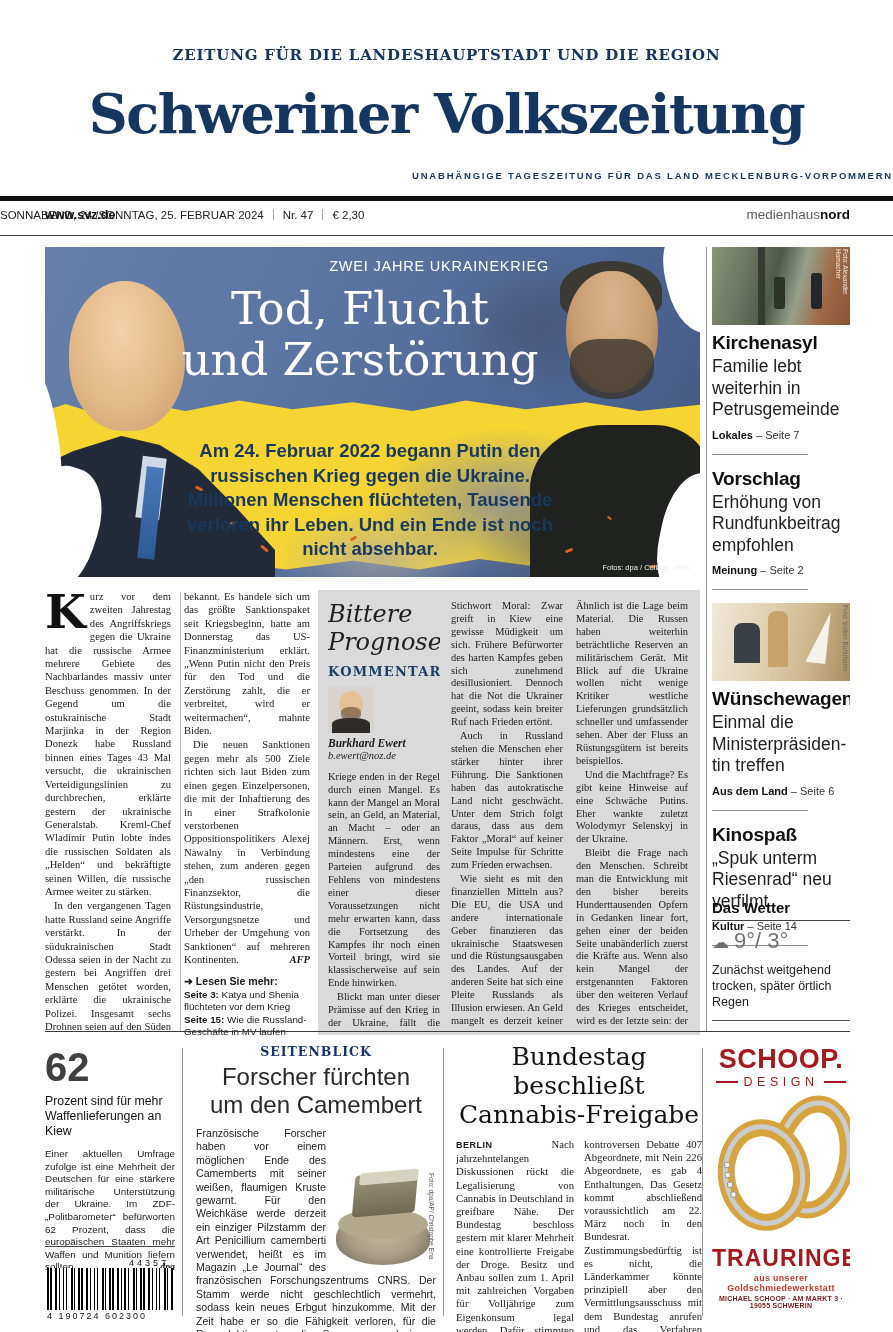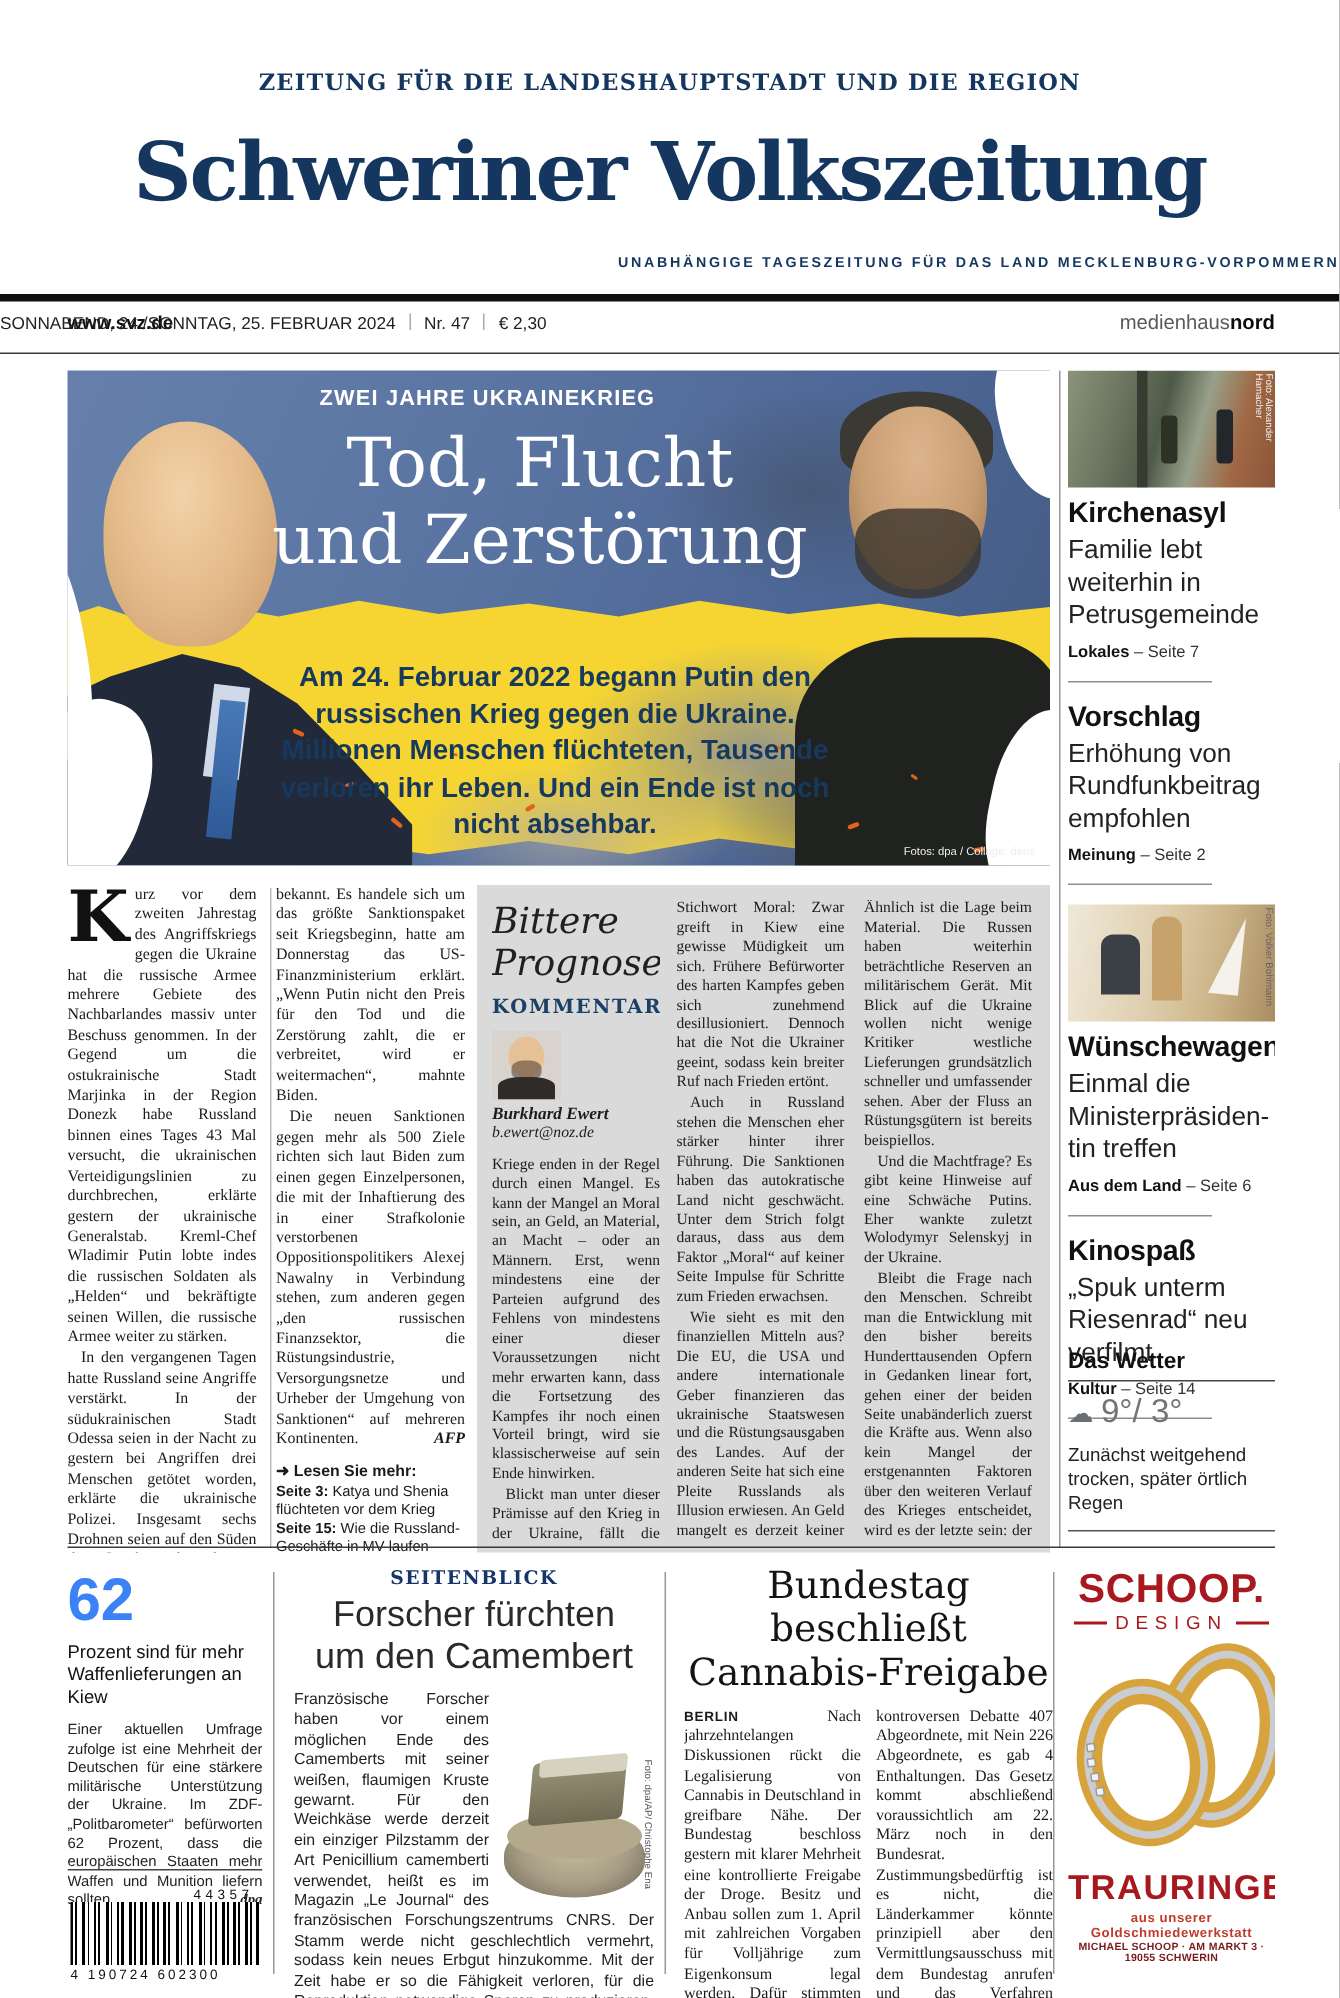--- a/index.html
+++ b/index.html
@@ -39,22 +39,22 @@
   .putin-head{left:34px;top:0px;width:116px;height:150px;border-radius:48% 52% 46% 46%;
      background:radial-gradient(ellipse at 45% 32%,#f2d2a8 0%,#e3b887 55%,#c79a6a 100%);}
   .zel{right:-8px;top:14px;width:190px;height:316px;z-index:4;}
   .zel-body{right:0;bottom:0;width:178px;height:152px;background:#20221f;border-radius:42% 30% 0 0;}
   .zel-hair{right:46px;top:0px;width:102px;height:58px;border-radius:50% 50% 30% 30%;background:#3b3934;}
   .zel-head{right:50px;top:10px;width:92px;height:122px;border-radius:48%;
      background:radial-gradient(ellipse at 50% 28%,#dcb48c 0%,#c99d72 60%,#96744f 100%);}
   .zel-beard{right:54px;top:78px;width:84px;height:60px;border-radius:34% 34% 50% 50%;background:rgba(58,52,45,.8);}
   .spark{background:#e0641e;border-radius:2px;z-index:5;}
   .torn{background:#fff;z-index:6;border-radius:45%;}
-  .hero-kicker{left:168px;top:11px;width:360px;text-align:left;color:#fff;font-size:14.5px;
-     font-weight:bold;letter-spacing:.8px;z-index:7;}
+  .hero-kicker{left:144px;top:11px;width:360px;text-align:right;color:#fff;font-size:14.5px;
+     font-weight:normal;letter-spacing:.8px;z-index:7;}
   .hero-headline{left:80px;top:36px;width:470px;text-align:center;color:#fff;z-index:7;
      font-family:"DejaVu Serif",serif;font-size:45px;line-height:51px;}
   .hero-summary{left:125px;top:192px;width:400px;text-align:center;color:#17395e;font-weight:bold;
      font-size:18.5px;line-height:24.5px;z-index:7;}
   .hero-credit{right:10px;bottom:5px;color:#eee;font-size:7.5px;z-index:8;}
   
   .col{position:absolute;top:590px;height:445px;overflow:hidden;font-family:"Liberation Serif",serif;
      font-size:10.6px;line-height:13.4px;text-align:justify;color:#1a1a1a;hyphens:auto;}
   .col p{margin:0;}
   .col p + p{text-indent:9px;margin-top:1px;}
@@ -111,21 +111,21 @@
   .w-title{font-size:15px;font-weight:bold;border-bottom:1px solid #444;padding-bottom:4px;margin-bottom:7px;}
   .w-temp{font-size:22px;font-weight:normal;color:#737373;}
   .w-icon{font-size:17px;color:#6a6f76;margin-right:5px;}
   .w-text{margin-top:8px;font-size:12.5px;line-height:16px;color:#222;}
   .svc{margin-top:10px;border-top:1px solid #555;padding-top:17px;}
   .svc-title{font-size:10px;font-weight:bold;}
   
   .botrule{top:1031px;left:45px;width:805px;height:1px;background:#3a3a3a;}
   .vr{width:1px;background:#9a9a9a;top:1048px;height:268px;}
   .stat{top:1046px;left:45px;width:130px;height:286px;overflow:hidden;}
-  .stat-num{font-size:40px;font-weight:bold;color:#3b82f6;line-height:42px;}
+  .stat-num{font-size:40px;font-weight:bold;color:#404040;line-height:42px;}
   .stat-head{margin-top:6px;font-size:12.3px;font-weight:normal;line-height:15px;}
   .stat-body{margin-top:9px;font-size:9.9px;line-height:12.6px;text-align:justify;color:#222;hyphens:auto;}
   .stat-body .src{float:right;font-style:italic;font-family:"Liberation Serif",serif;font-weight:bold;}
   .stat-rule{position:absolute;top:200px;left:0;width:130px;height:1px;background:#444;}
   .barcode-wrap{position:absolute;top:212px;left:2px;width:126px;}
   .bc-top{text-align:right;font-size:9px;letter-spacing:3px;padding-right:4px;}
   .bc-bars{height:42px;background:repeating-linear-gradient(90deg,#000 0 1.5px,#fff 1.5px 3px,#000 3px 4.5px,#fff 4.5px 8px,#000 8px 10px,#fff 10px 11.5px,#000 11.5px 12.5px,#fff 12.5px 15.5px);}
   .bc-bottom{font-size:9px;letter-spacing:2px;margin-top:1px;}
   .seitenblick{top:1044px;left:196px;width:240px;height:288px;overflow:hidden;}
   .sbl-kicker{text-align:center;font-family:"DejaVu Serif",serif;font-weight:bold;font-size:12.5px;

